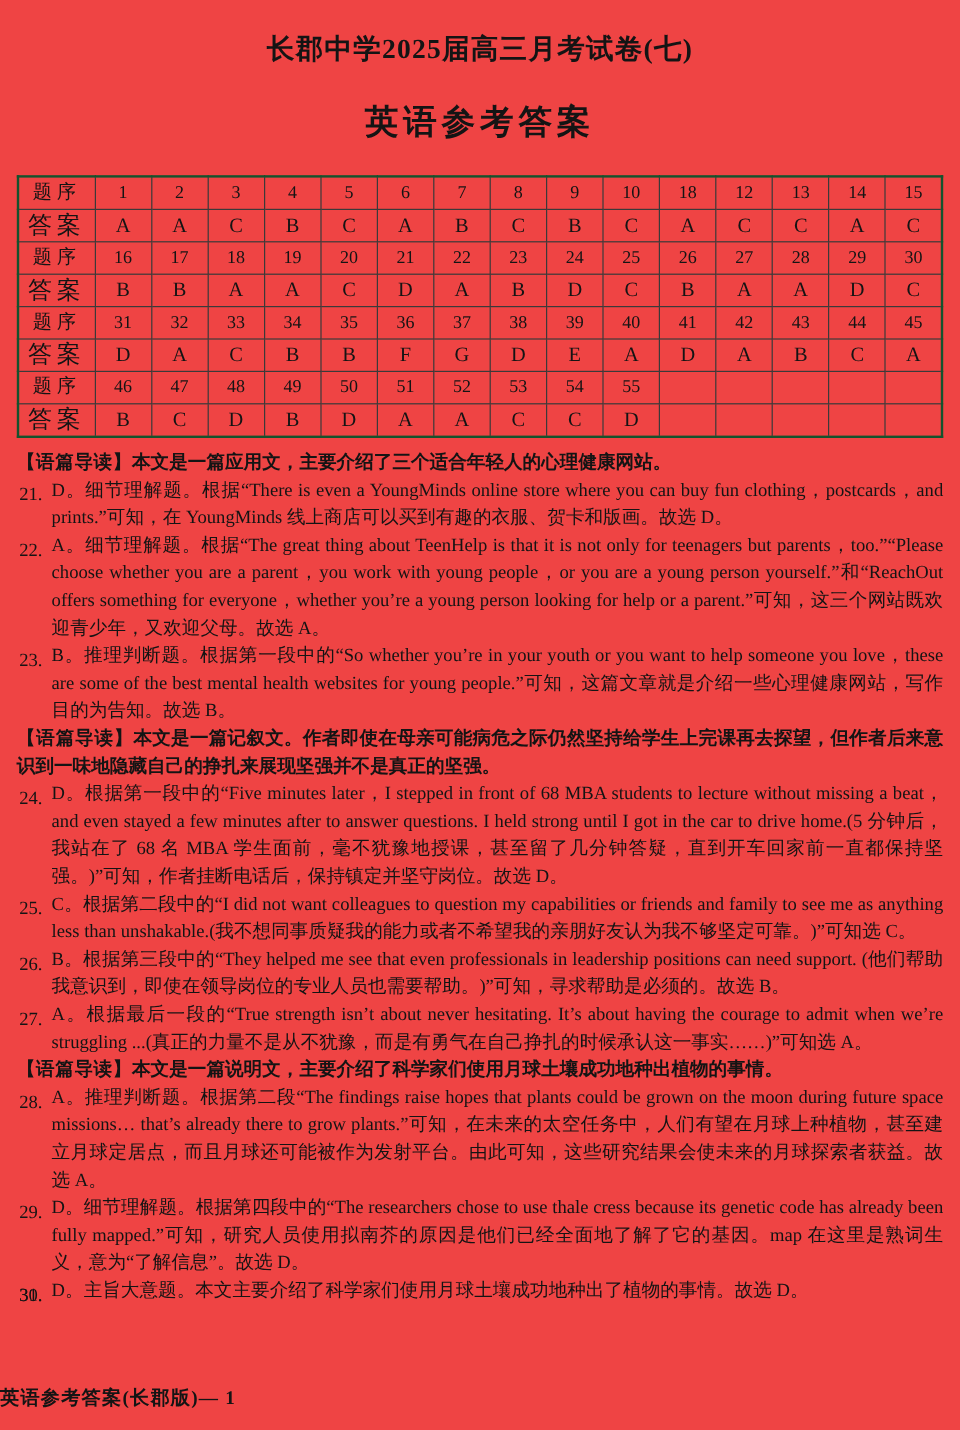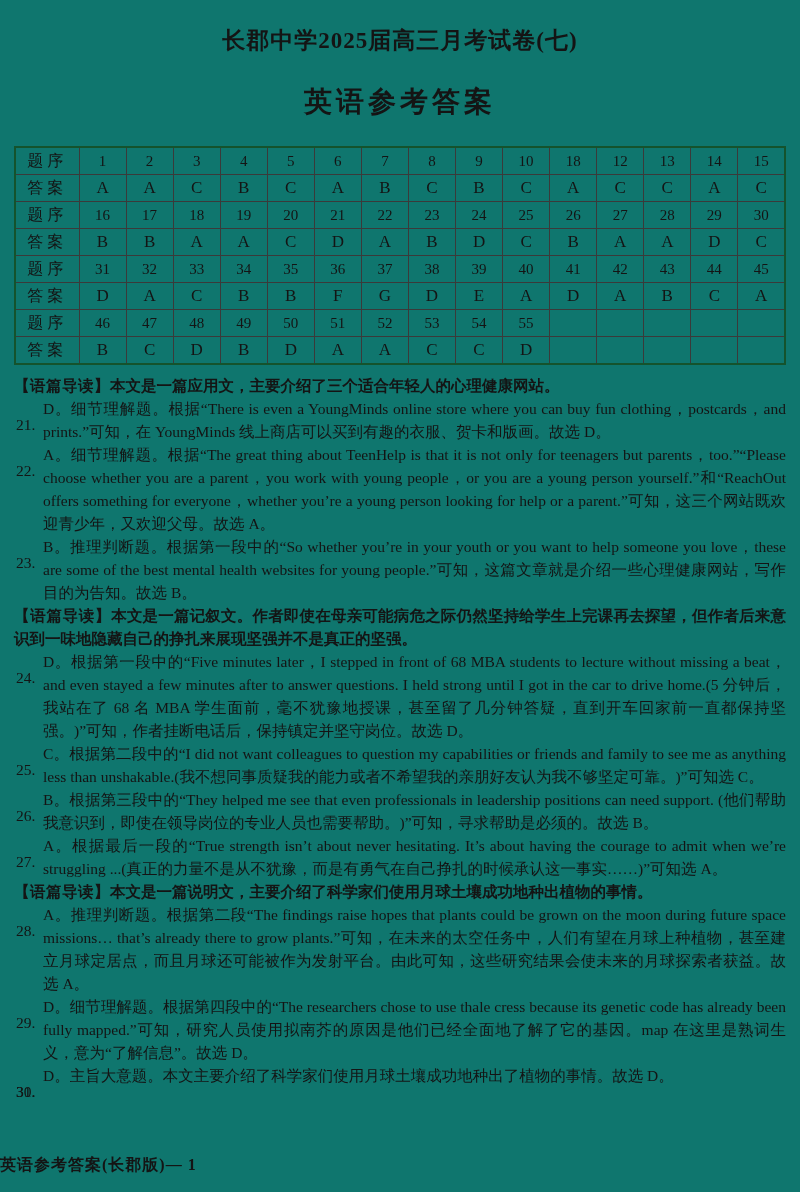--- a/index.html
+++ b/index.html
@@ -1,21 +1,21 @@
 <!DOCTYPE html>
 <html><head>
 <meta charset="utf-8">
 <style>
   html, body { margin: 0; padding: 0; background: #ffffff; }
   .page {
     position: relative;
     width: 800px;
     height: 1192px;
     margin: 0 auto;
-    background: #0f766e;
+    background: #ef4444;
     color: #141414;
     font-family: "Liberation Serif", "DejaVu Serif", serif;
     box-sizing: border-box;
     padding: 26px 14px 4px 14px;
     overflow: hidden;
   }
   .exam-title {
     margin: 0;
     text-align: center;
     font-size: 23px;
@@ -49,21 +49,21 @@
     font-size: 15px;
     line-height: 26px;
     box-sizing: border-box;
   }
   table.answer-key td.label-cell {
     width: 64px;
     font-size: 16px;
     letter-spacing: 4px;
   }
   table.answer-key tr.answer-row td { font-size: 17px; }
-  table.answer-key tr.answer-row td.label-cell { font-size: 16px; }
+  table.answer-key tr.answer-row td.label-cell { font-size: 20px; }
 
   .answers-body {
     margin-top: 9px;
     font-size: 15.5px;
     line-height: 23px;
     text-align: justify;
   }
   .answers-body p { margin: 0; }
   .lead {
     font-weight: 700;
@@ -72,21 +72,21 @@
     font-family: "Liberation Sans", "DejaVu Sans", sans-serif;
     letter-spacing: 0.5px;
   }
   .item {
     position: relative;
     padding-left: 29px;
   }
   .item .num {
     position: absolute;
     left: 2px;
-    top: 16px;
+    top: 4px;
   }
   .page-footer {
     position: absolute;
     left: 0;
     bottom: 16px;
     width: 100%;
     text-align: left;
     font-size: 16px;
     font-weight: 600;
     letter-spacing: 1px;

